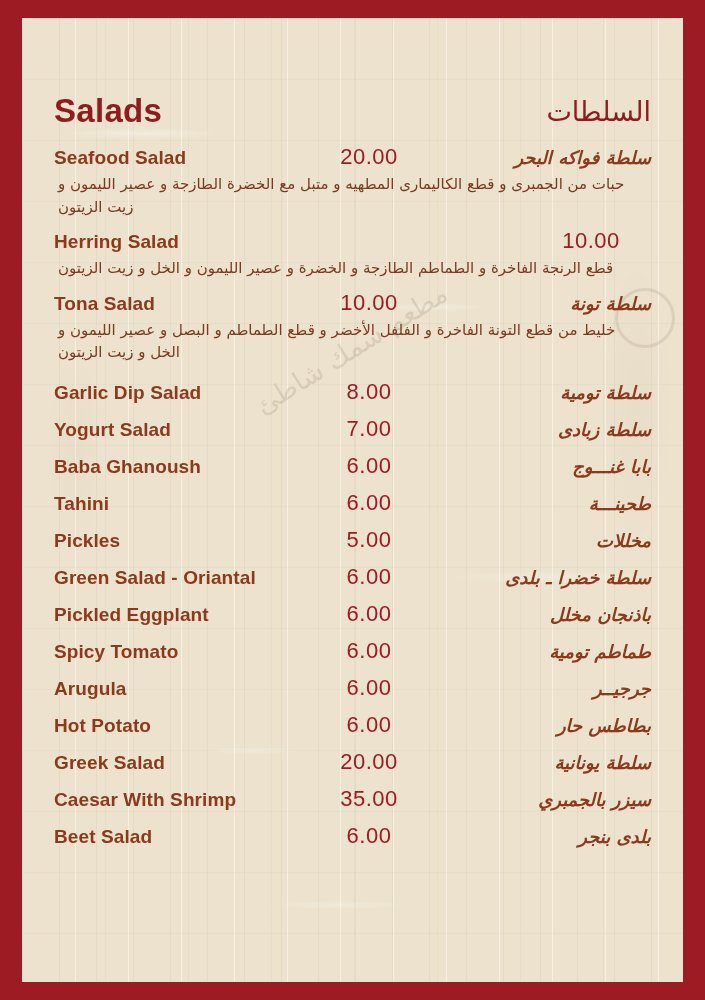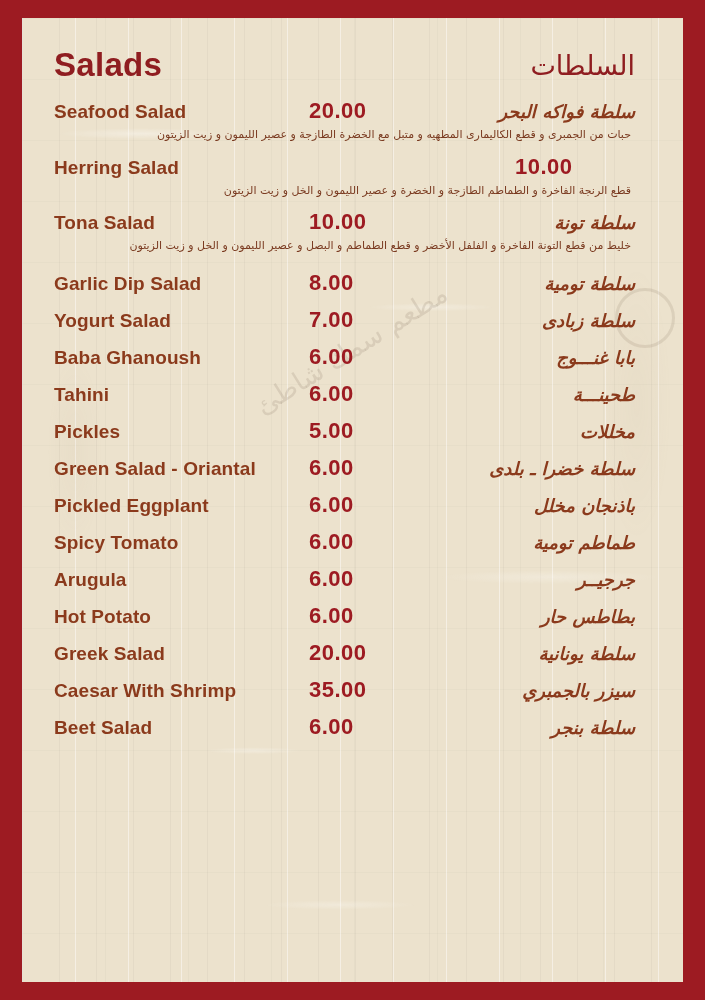--- a/index.html
+++ b/index.html
@@ -63,21 +63,22 @@
     top: 270px;
     width: 54px;
     height: 54px;
     border: 3px solid rgba(120,100,80,0.14);
     border-radius: 50%;
     pointer-events: none;
   }
   .content {
     position: relative;
     z-index: 3;
-    padding: 28px 48px 0 32px;
+    padding: 28px 32px 0 32px;
+    margin-top: 46px;
   }
   .header {
     display: flex;
     align-items: center;
     justify-content: space-between;
     margin-bottom: 14px;
   }
   .title-en {
     font-size: 33px;
     font-weight: bold;
@@ -99,40 +100,40 @@
   }
   .item-en {
     flex: 0 0 255px;
     font-size: 19px;
     font-weight: bold;
     color: #8b3a1c;
     letter-spacing: 0.1px;
   }
   .item-price {
     flex: 0 0 120px;
-    text-align: left;
+    text-align: center;
     font-size: 22px;
-    font-weight: bold;
+    font-weight: normal;
     color: #9d1b22;
     letter-spacing: 0.5px;
   }
   .item-ar {
     flex: 1 1 auto;
     text-align: right;
     direction: rtl;
     font-size: 18px;
     font-weight: bold;
     color: #8b3a1c;
     font-family: "DejaVu Sans", sans-serif;
     font-style: italic;
   }
   .item-desc {
     direction: rtl;
-    text-align: right;
-    font-size: 11px;
+    text-align: left;
+    font-size: 15px;
     color: #7a3a20;
     font-family: "DejaVu Sans", sans-serif;
     line-height: 1.5;
     margin: 3px 4px 9px 4px;
   }
   .block-spaced {
     margin-bottom: 10px;
   }
   .list-compact .item-row {
     margin-bottom: 0;
@@ -254,19 +255,19 @@
 
       <div class="item-row">
         <div class="item-en">Caesar With Shrimp</div>
         <div class="item-price">35.00</div>
         <div class="item-ar">سيزر بالجمبري</div>
       </div>
 
       <div class="item-row">
         <div class="item-en">Beet Salad</div>
         <div class="item-price">6.00</div>
-        <div class="item-ar">سلطة بنجر</div>
+        <div class="item-ar">بلدى بنجر</div>
       </div>
 
     </div>
 
   </div>
 </div>
 
 </body></html>

